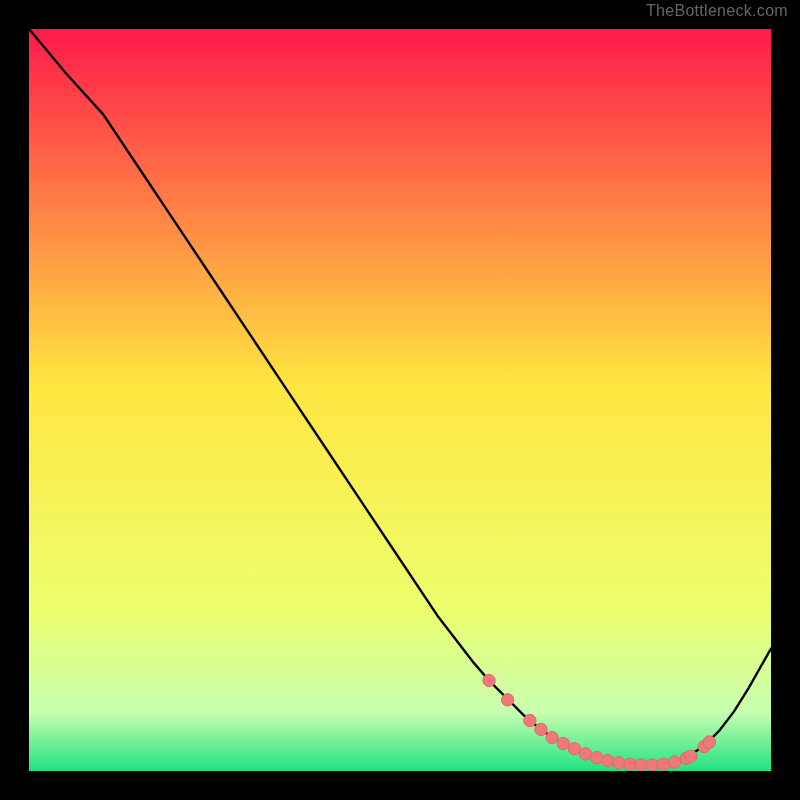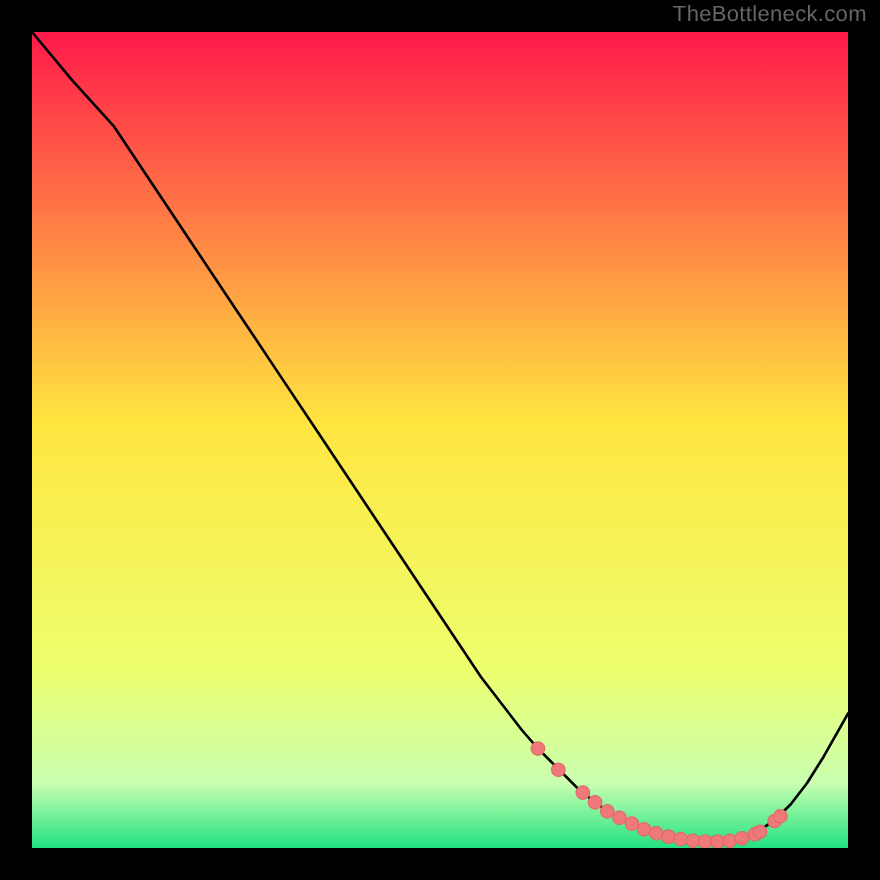--- a/index.html
+++ b/index.html
@@ -15,21 +15,21 @@
     position: relative;
     width: 800px;
     height: 800px;
     background: #000;
   }
   .watermark {
     position: absolute;
     top: 2px;
     right: 12px;
     color: #666;
-    font-size: 20px;
+    font-size: 16px;
     letter-spacing: 0.3px;
     z-index: 20;
   }
   .plot-outer {
     position: absolute;
     left: 29px;
     top: 29px;
     width: 742px;
     height: 742px;
     background: #000;

